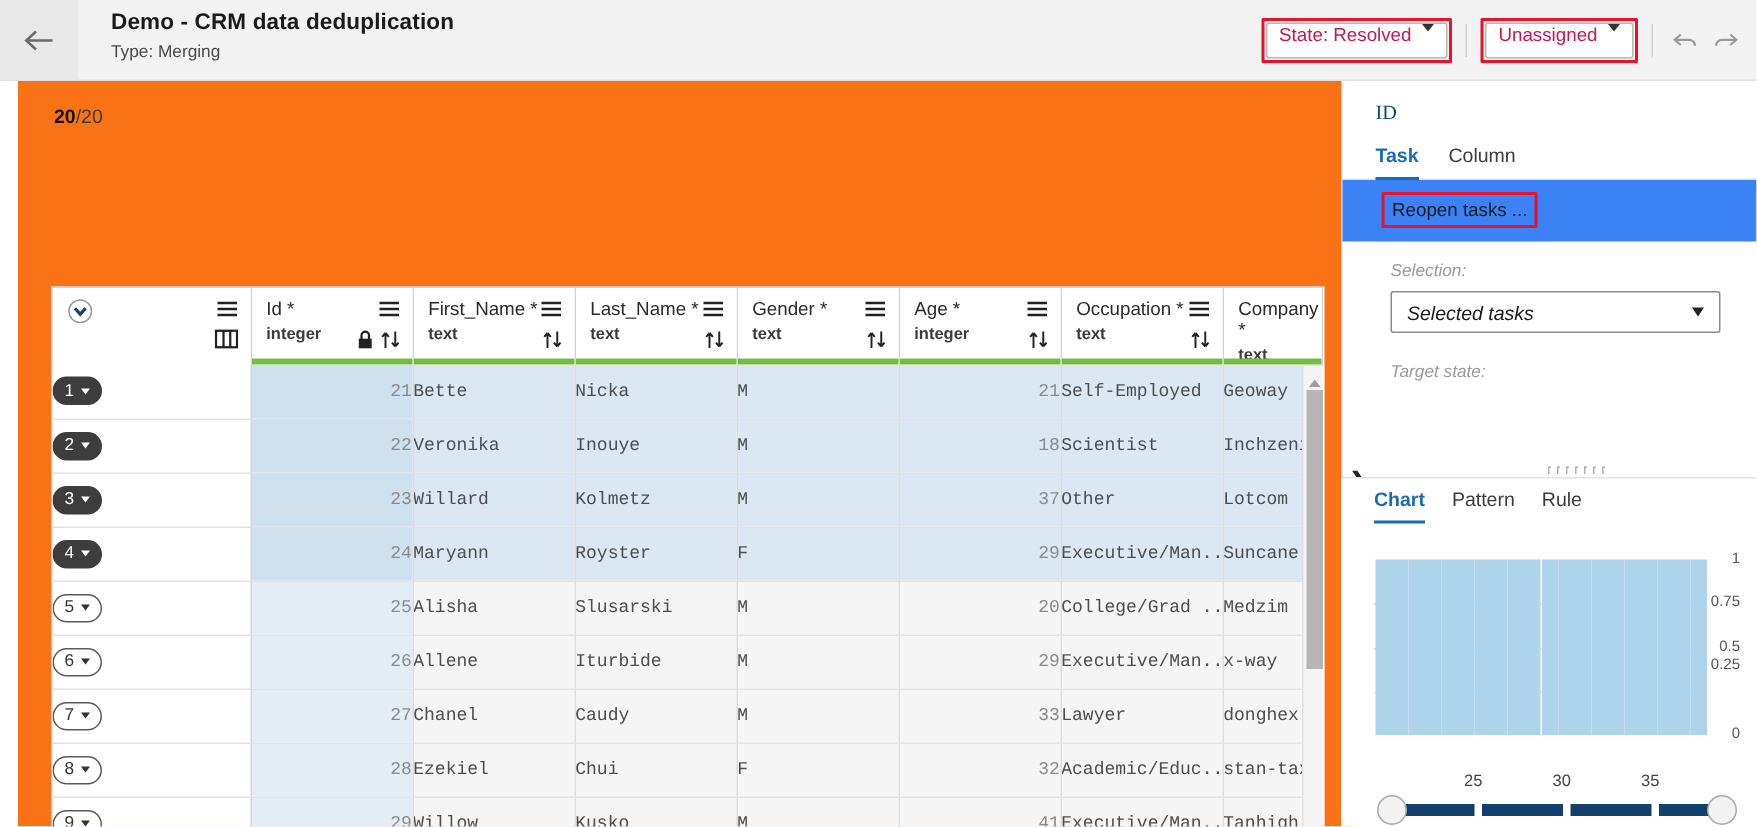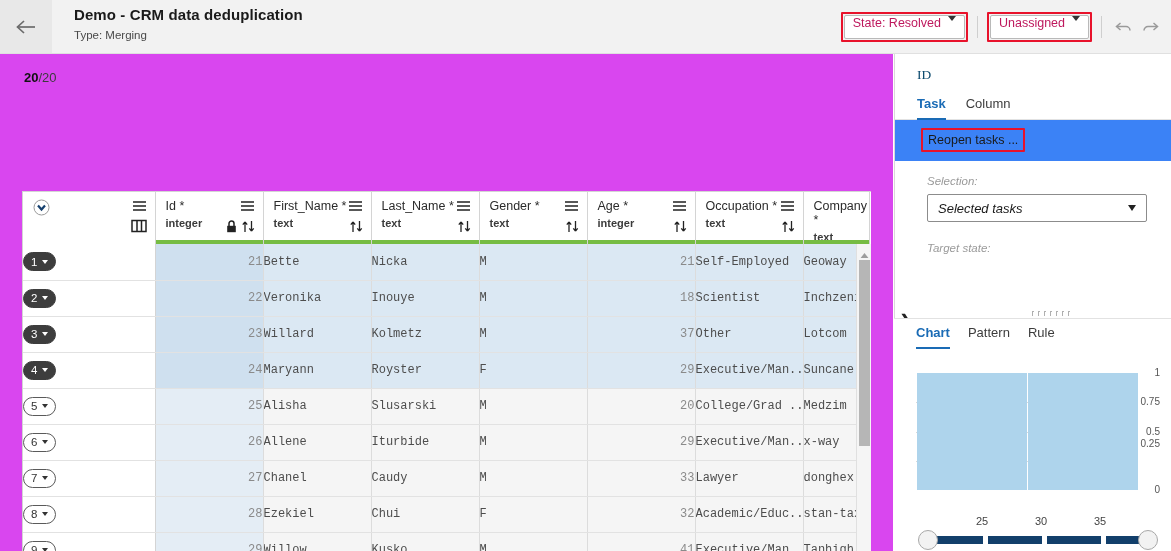--- a/index.html
+++ b/index.html
@@ -25,21 +25,21 @@
   .topright { position:absolute; right:8px; top:10px; height:34px; display:flex; align-items:center; }
   .annot { border:2px solid #e8122b; padding:1px; border-radius:1px; display:inline-block; }
   .drop-btn { background:#fff; border:1px solid #b9b9b9; border-radius:2px;
               height:24px; padding:0 8px; display:flex; align-items:flex-start; gap:7px;
               font-size:12.5px; color:#be185d; cursor:pointer; white-space:nowrap; }
   .chev { width:0;height:0;border-left:4px solid transparent;border-right:4px solid transparent;border-top:5px solid #333; }
   .vsep { width:1px; height:22px; background:#cfcfcf; margin:0 9px; }
   .ur-icon { width:26px;height:26px; display:flex;align-items:center;justify-content:center; cursor:pointer; }
 
   
-  .content { position:absolute; left:0; top:54px; width:893px; height:497px; background:#d946ef; }
+  .content { position:absolute; left:12px; top:54px; width:893px; height:497px; background:#f97316; }
   .count { position:absolute; left:24px; top:16px; font-size:13px; color:#3c3c3c; }
   .count b { color:#111; }
   .search-box { position:absolute; left:22px; top:89px; width:233px; height:28px;
                 background:#fff; border:1px solid #9a9a9a; border-radius:2px;
                 font-family:"Liberation Sans", sans-serif; font-size:13px; color:#555; padding:0 9px; }
   .search-box::placeholder { color:#6e6e6e; }
 
   .grid-wrap { position:absolute; left:22px; top:137px; width:849px; height:414px;
                background:#fff; border:1px solid #d4d4d4; border-right:none; overflow:hidden; }
   table.grid { border-collapse:collapse; table-layout:fixed; width:846px; }

